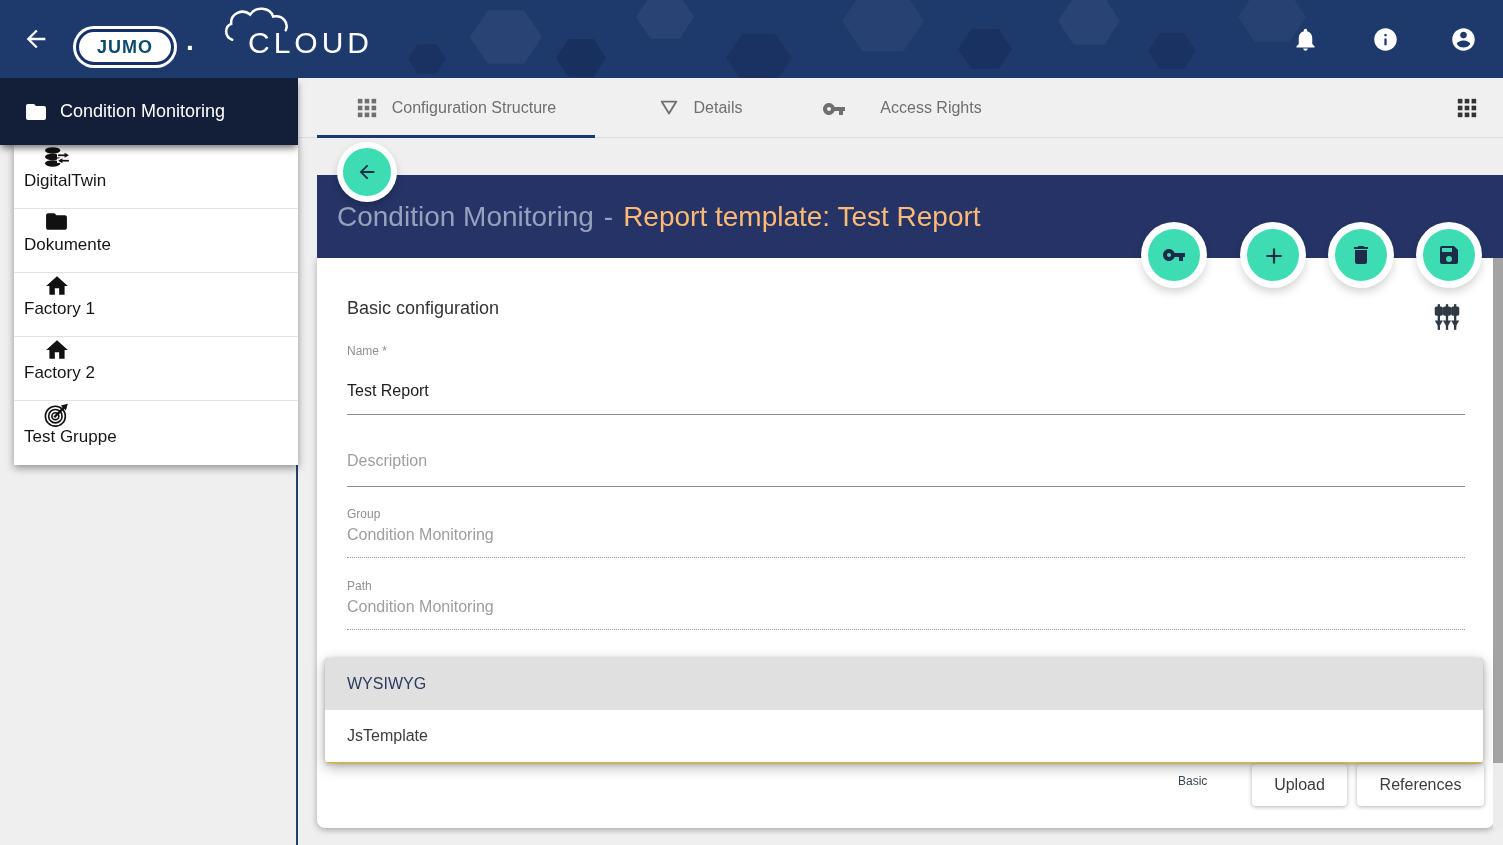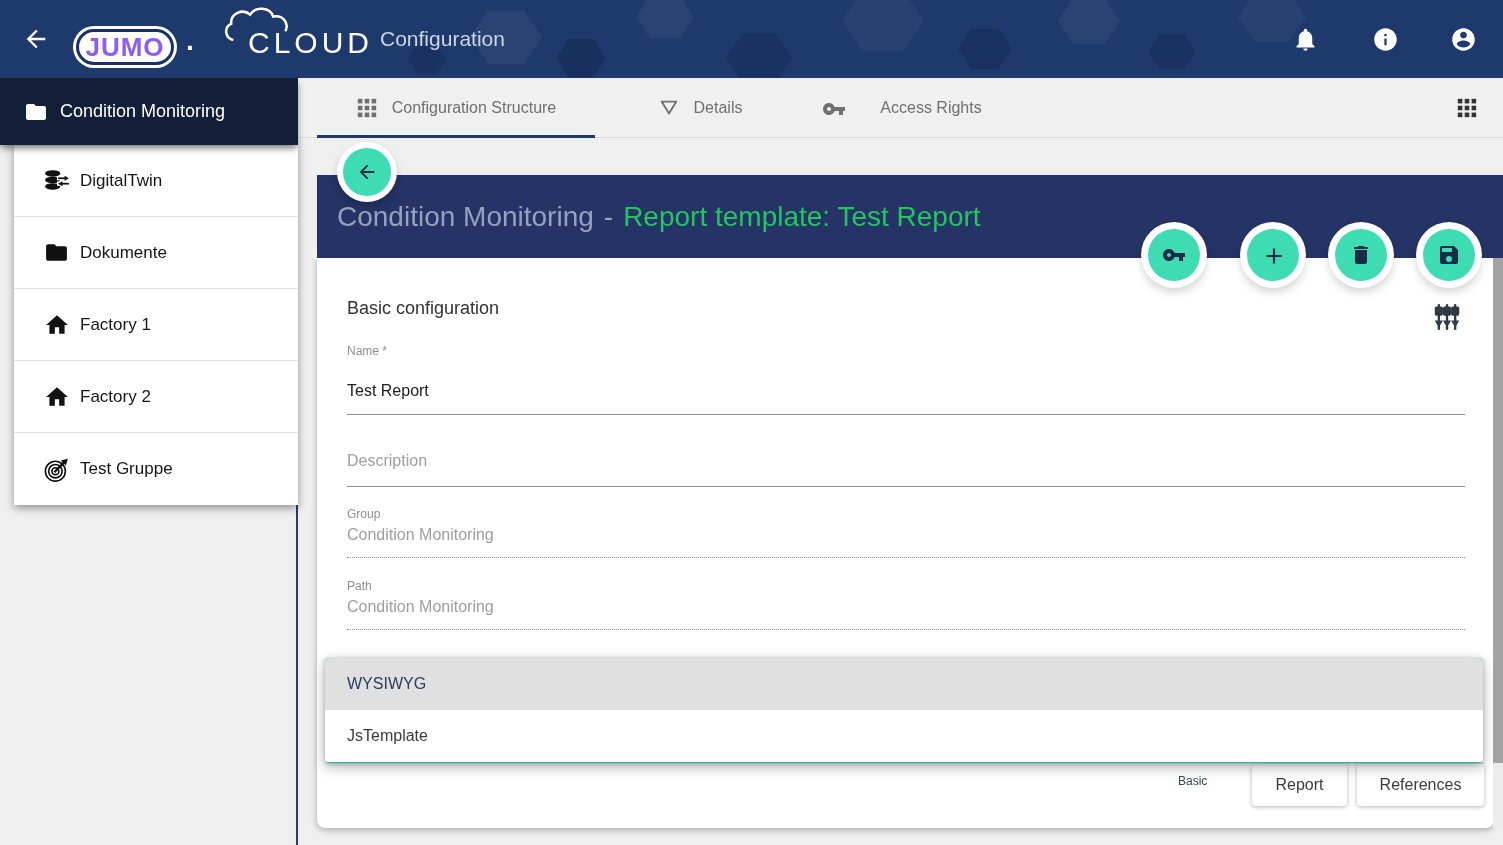--- a/index.html
+++ b/index.html
@@ -22,21 +22,21 @@
     position:absolute; left:22px; top:25px; width:28px; height:28px;
     color:#ffffff; cursor:pointer; z-index:2;
   }
   .brand { position:absolute; left:74px; top:0; height:78px; z-index:2; }
   .jumo-pill {
     position:absolute; left:2px; top:29px; width:98px; height:36px;
     background:#ffffff; border:3px solid #16306b; border-radius:19px;
     box-shadow:0 0 0 3px #ffffff;
     display:flex; align-items:center; justify-content:center;
   }
-  .jumo-text { color:#8b5cf6; font-weight:bold; font-size:26px; letter-spacing:1px;text-align:center; }
+  .jumo-text { color:#0c4a6e; font-weight:bold; font-size:18px; letter-spacing:1px;text-align:center; }
   .brand-dot { position:absolute; left:112px; top:32px; color:#fff; font-size:28px; font-weight:bold; }
   .cloud-svg { position:absolute; left:122px; top:4px; }
   .cloud-text {
     position:absolute; left:128px; top:26px; color:#ffffff;
     font-size:30px; font-weight:300; letter-spacing:4px;margin-left:46px;
   }
   .appbar-title {
     position:absolute; left:380px; top:0; height:78px; display:flex; align-items:center;
     color:#ccd5e3; font-size:21px; z-index:2;
   }
@@ -49,22 +49,22 @@
     background:#131f38; color:#fff; display:flex; align-items:center;
     box-shadow:0 4px 7px -1px rgba(0,0,0,.55); z-index:6; cursor:pointer;
   }
   .sidebar-header .ic { width:24px; height:24px; margin-left:24px; color:#fff; }
   .sidebar-header .lbl { margin-left:12px; font-size:18px; }
   .sidebar-items {
     position:absolute; left:14px; top:145px; width:284px; background:#fff;
     box-shadow:0 3px 8px rgba(0,0,0,.4); z-index:5;
   }
   .sidebar-item {
-    height:72px; display:flex; align-items:center; cursor:pointer;
-    border-bottom:1px solid #e2e2e2; background:#fff;
+    height:64px; display:flex; align-items:flex-start; cursor:pointer;
+    border-bottom:1px solid #e2e2e2; background:#fff;flex-direction:column;
   }
   .sidebar-item:last-child { border-bottom:none; }
   .sidebar-item .ic { width:26px; height:26px; margin-left:30px; color:#111; flex:0 0 auto; }
   .sidebar-item .lbl { margin-left:10px; font-size:17px; color:#161616; }
   .vline { position:absolute; left:296px; top:78px; width:2px; height:767px; background:#24406f; z-index:1; }
 
   
   .tabbar {
     position:absolute; left:298px; top:78px; width:1205px; height:60px;
     background:#f0f0f0; border-bottom:1px solid #dcdcdc; z-index:2;
@@ -78,21 +78,21 @@
   .tabbar-grid { position:absolute; left:1158px; top:19px; width:22px; height:22px; color:#333; cursor:pointer; }
 
   
   .panel-header {
     position:absolute; left:317px; top:175px; width:1186px; height:83px;
     background:#253366; z-index:3; display:flex; align-items:center;
   }
   .panel-title { margin-left:20px; font-size:28px; font-weight:500; white-space:nowrap; }
   .panel-title .pfx { color:#97a1bd; }
   .panel-title .sep { color:#97a1bd; margin:0 10px; }
-  .panel-title .main { color:#22c55e; }
+  .panel-title .main { color:#fdba74; }
 
   .fab {
     position:absolute; border-radius:50%; background:#3edcb2; color:#1d2b4a;
     display:flex; align-items:center; justify-content:center; cursor:pointer; z-index:8;
   }
   .fab-back {
     left:343px; top:148px; width:48px; height:48px;
     box-shadow:0 0 0 6px #ffffff, 0 4px 9px 5px rgba(0,0,0,.22);
   }
   .fab-action {
@@ -114,21 +114,21 @@
   .f-value { position:absolute; left:30px; width:1118px; font-size:16px; }
   .f-input { width:100%; border:none; outline:none; background:transparent; font-family:"Liberation Sans",sans-serif; font-size:16px; color:#202020; padding:0; }
   .f-input::placeholder { color:#9e9e9e; opacity:1; }
   .u-solid { position:absolute; left:30px; width:1118px; border-bottom:1px solid #8d8d8d; }
   .u-dotted { position:absolute; left:30px; width:1118px; border-bottom:1px dotted #979797; }
   .f-disabled { color:#9e9e9e; }
 
   
   .menu {
     position:absolute; left:325px; top:658px; width:1158px; height:105px;
-    background:#14b8a6; border-radius:4px; overflow:hidden;
+    background:#eab308; border-radius:4px; overflow:hidden;
     box-shadow:0 4px 14px rgba(0,0,0,.3), 0 1px 4px rgba(0,0,0,.2); z-index:9;
   }
   .menu-opt { height:52px; display:flex; align-items:center; padding-left:22px; font-size:16px; cursor:pointer; background:#fff; color:#3c3c3c; }
   .menu-opt.sel { background:#e0e0e0; color:#2e3a5f; height:52px; }
 
   
   .foot-basic { position:absolute; left:861px; top:516px; font-size:12px; color:#37474f; cursor:pointer; }
   .foot-btn {
     position:absolute; top:506px; height:42px; background:#fff; border:none; border-radius:4px;
     box-shadow:0 1px 4px rgba(0,0,0,.3); font-family:"Liberation Sans",sans-serif;
@@ -251,21 +251,20 @@
       <div class="jumo-pill">
         <span class="jumo-text">JUMO</span>
       </div>
       <span class="brand-dot">·</span>
       <svg class="cloud-svg" width="125" height="42" viewBox="0 0 70 40">
           <use href="#i-cloud"></use>
         </svg>
       <span class="cloud-text">CLOUD</span>
     </div>
 
-    <div class="appbar-title">Configuration</div>
 
     <div class="appbar-icons">
       <div class="appbar-iconbtn" style="right:184px">
         <svg viewBox="0 0 24 24" width="27" height="27">
             <use href="#i-bell"></use>
           </svg>
       </div>
       <div class="appbar-iconbtn" style="right:104px">
         <svg viewBox="0 0 24 24" width="27" height="27">
             <use href="#i-info"></use>
@@ -429,21 +428,21 @@
 
     <div class="f-label" style="top:249px">Group</div>
     <div class="f-value f-disabled" style="top:268px">Condition Monitoring</div>
     <div class="u-dotted" style="top:299px"></div>
 
     <div class="f-label" style="top:321px">Path</div>
     <div class="f-value f-disabled" style="top:340px">Condition Monitoring</div>
     <div class="u-dotted" style="top:371px"></div>
 
     <div class="foot-basic">Basic</div>
-    <button class="foot-btn btn-upload">Report</button>
+    <button class="foot-btn btn-upload">Upload</button>
     <button class="foot-btn btn-refs">References</button>
   </div>
 
   <div class="menu">
     <div class="menu-opt sel">WYSIWYG</div>
     <div class="menu-opt">JsTemplate</div>
   </div>
 
   <div class="scroll-track">
     <div class="scroll-thumb"></div>

